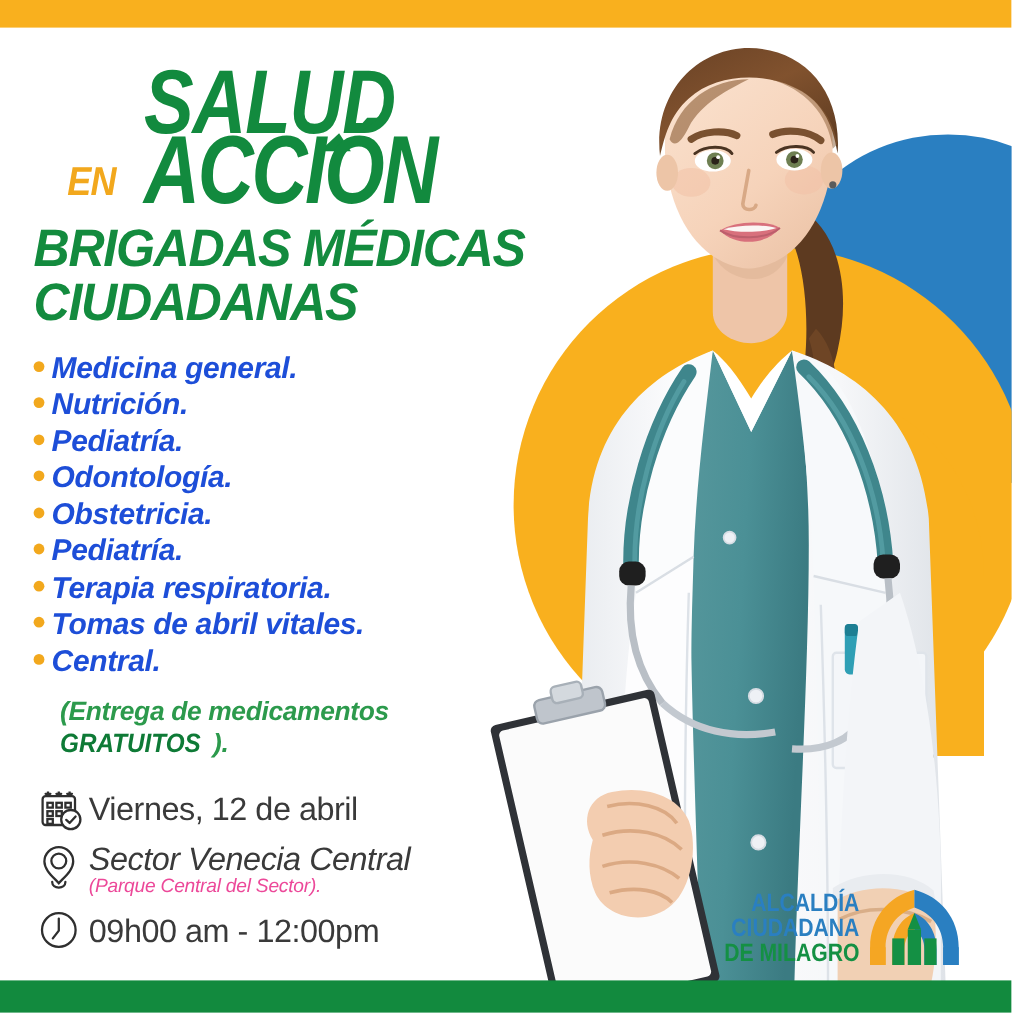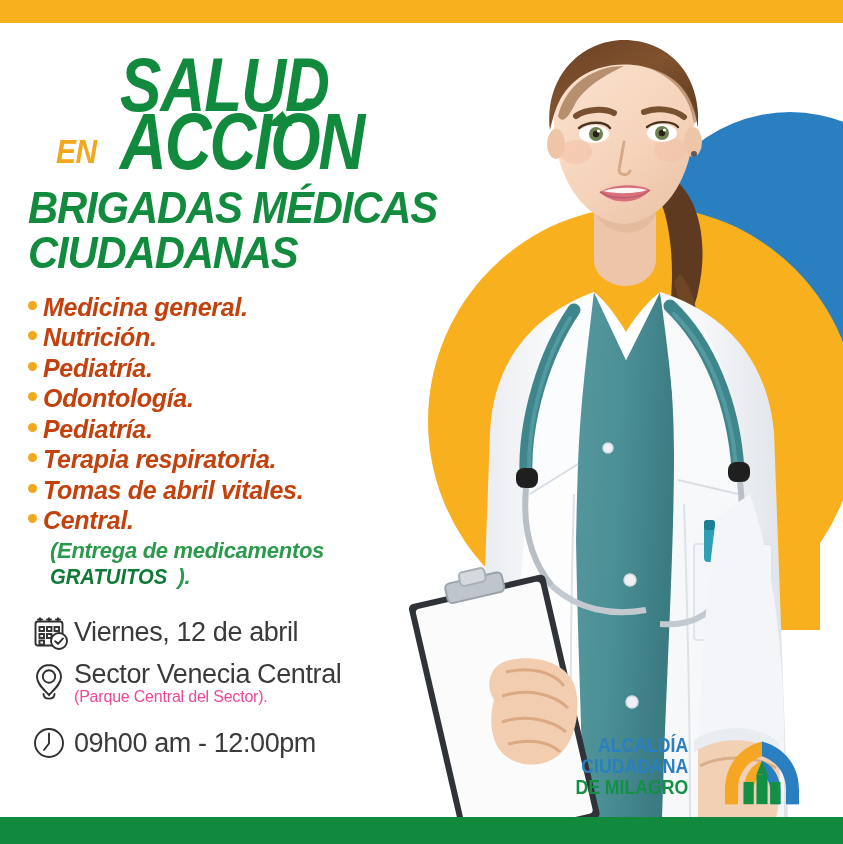--- a/index.html
+++ b/index.html
@@ -95,63 +95,63 @@
     transform:scaleX(0.95);
     transform-origin:left top;
     width:460px;
   }
 
   
   .services { margin-top:16px; list-style:none; width:420px; }
   .services li {
     display:flex; align-items:baseline;
     font-size:25px; font-style:italic; font-weight:bold;
-    color:#c2410c; line-height:1.22;
+    color:#1d4ed8; line-height:1.22;
     letter-spacing:-0.3px;
   }
   .svc-dot {
     flex:0 0 auto;
     width:9px; height:9px; border-radius:50%;
     background:#F2A81D;
     margin-right:6px; margin-bottom:4px;
     align-self:center;
   }
   .note {
-    margin-left:22px; margin-top:2px;
+    margin-left:22px; margin-top:14px;
     font-size:22px; font-style:italic; font-weight:bold;
     color:#2C9A4C; line-height:1.2; letter-spacing:-0.3px;
     width:330px;
   }
   .note .free {
     font-weight:bold; font-style:italic;
     color:#0E7A36; letter-spacing:0px;
     display:inline-block;
     transform:scaleX(0.92);
     transform-origin:left center;
   }
 
   
   .details { margin-top:22px; width:420px; }
   .detail-row { display:flex; align-items:center; margin-bottom:7px; }
-  .detail-row.loc { align-items:center; margin-bottom:18px; }
+  .detail-row.loc { align-items:flex-start; margin-bottom:8px;font-style:italic; }
   .detail-icon { flex:0 0 auto; width:46px; display:flex; justify-content:center; }
   .detail-text {
     font-size:27px; color:#3A3A3A; letter-spacing:-0.4px;
     line-height:1.08;
   }
   .detail-sub {
     font-size:16px; color:#ec4899; letter-spacing:-0.2px;
     margin-top:-1px;
   }
 
   
   .gov-logo {
     position:absolute; z-index:30;
     right:42px; bottom:38px;
-    display:flex; align-items:flex-start;gap:28px;
+    display:flex; align-items:flex-end;
   }
   .gov-words {
     text-align:right; margin-right:7px; padding-bottom:1px;
   }
   .gov-words div {
     font-weight:bold; font-size:21px; line-height:1.0;
     letter-spacing:0px;
     transform:scaleX(0.84);
     transform-origin:right center;
   }
@@ -330,20 +330,24 @@
     <li>
         <span class="svc-dot"></span>
         <span>Pediatría.</span>
       </li>
     <li>
         <span class="svc-dot"></span>
         <span>Odontología.</span>
       </li>
     <li>
         <span class="svc-dot"></span>
+        <span>Obstetricia.</span>
+      </li>
+    <li>
+        <span class="svc-dot"></span>
         <span>Pediatría.</span>
       </li>
     <li>
         <span class="svc-dot"></span>
         <span>Terapia respiratoria.</span>
       </li>
     <li>
         <span class="svc-dot"></span>
         <span>Tomas de abril vitales.</span>
       </li>

